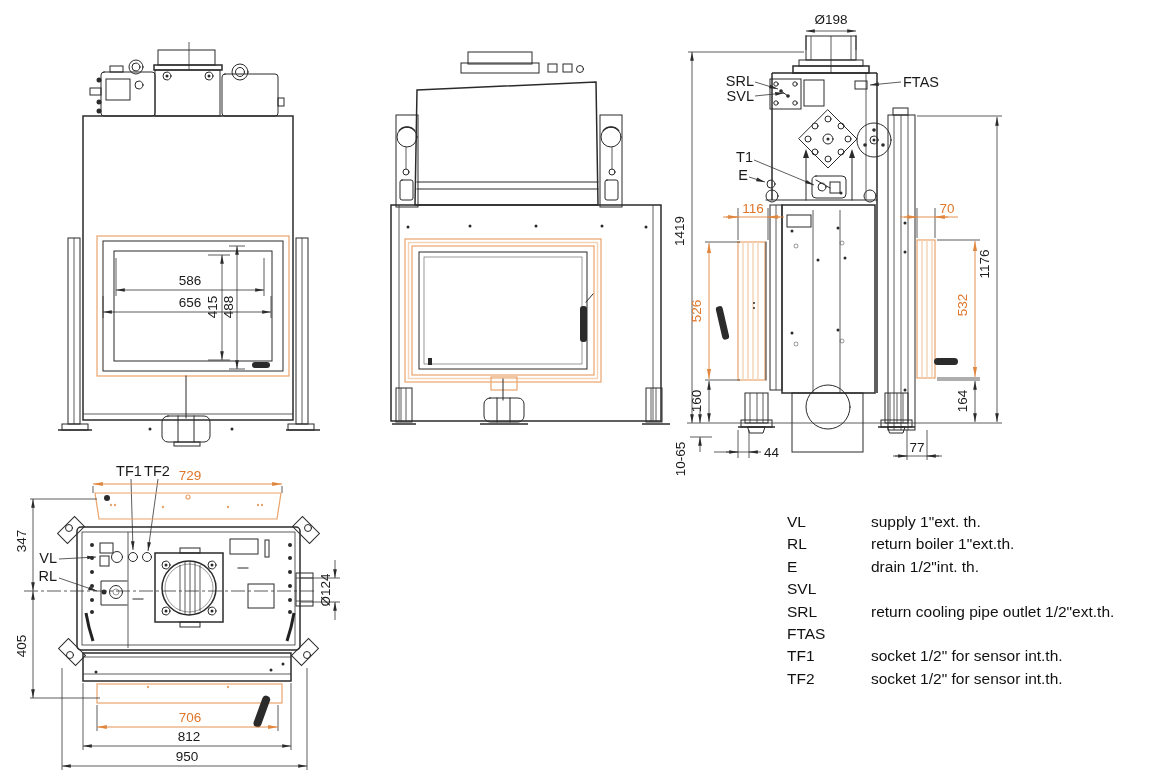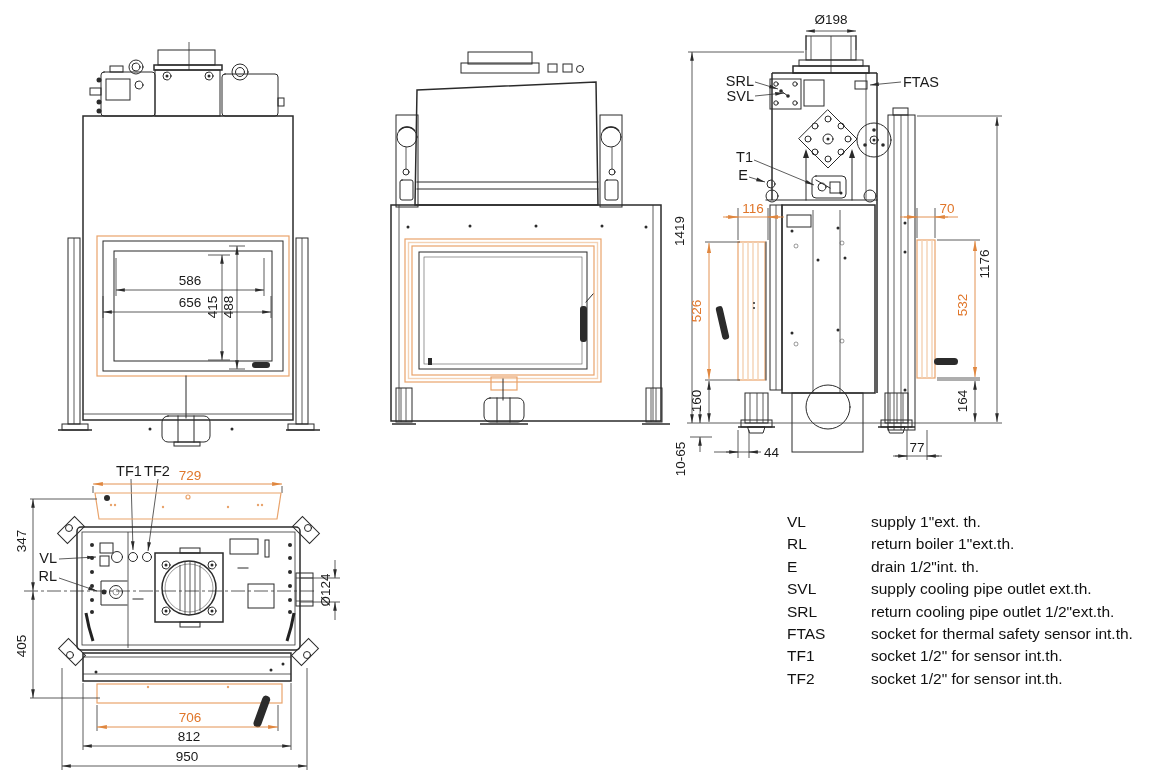--- a/index.html
+++ b/index.html
@@ -432,29 +432,27 @@
   <div class="lg-row">
       <span class="lg-key">RL</span>
       <span class="lg-desc">return boiler 1"ext.th.</span>
     </div>
   <div class="lg-row">
       <span class="lg-key">E</span>
       <span class="lg-desc">drain 1/2"int. th.</span>
     </div>
   <div class="lg-row">
       <span class="lg-key">SVL</span>
-      <span class="lg-desc">supply cooling pipe outlet ext.th.</span>
     </div>
   <div class="lg-row">
       <span class="lg-key">SRL</span>
       <span class="lg-desc">return cooling pipe outlet 1/2"ext.th.</span>
     </div>
   <div class="lg-row">
       <span class="lg-key">FTAS</span>
-      <span class="lg-desc">socket for thermal safety sensor int.th.</span>
     </div>
   <div class="lg-row">
       <span class="lg-key">TF1</span>
       <span class="lg-desc">socket 1/2" for sensor int.th.</span>
     </div>
   <div class="lg-row">
       <span class="lg-key">TF2</span>
       <span class="lg-desc">socket 1/2" for sensor int.th.</span>
     </div>
 </div>

